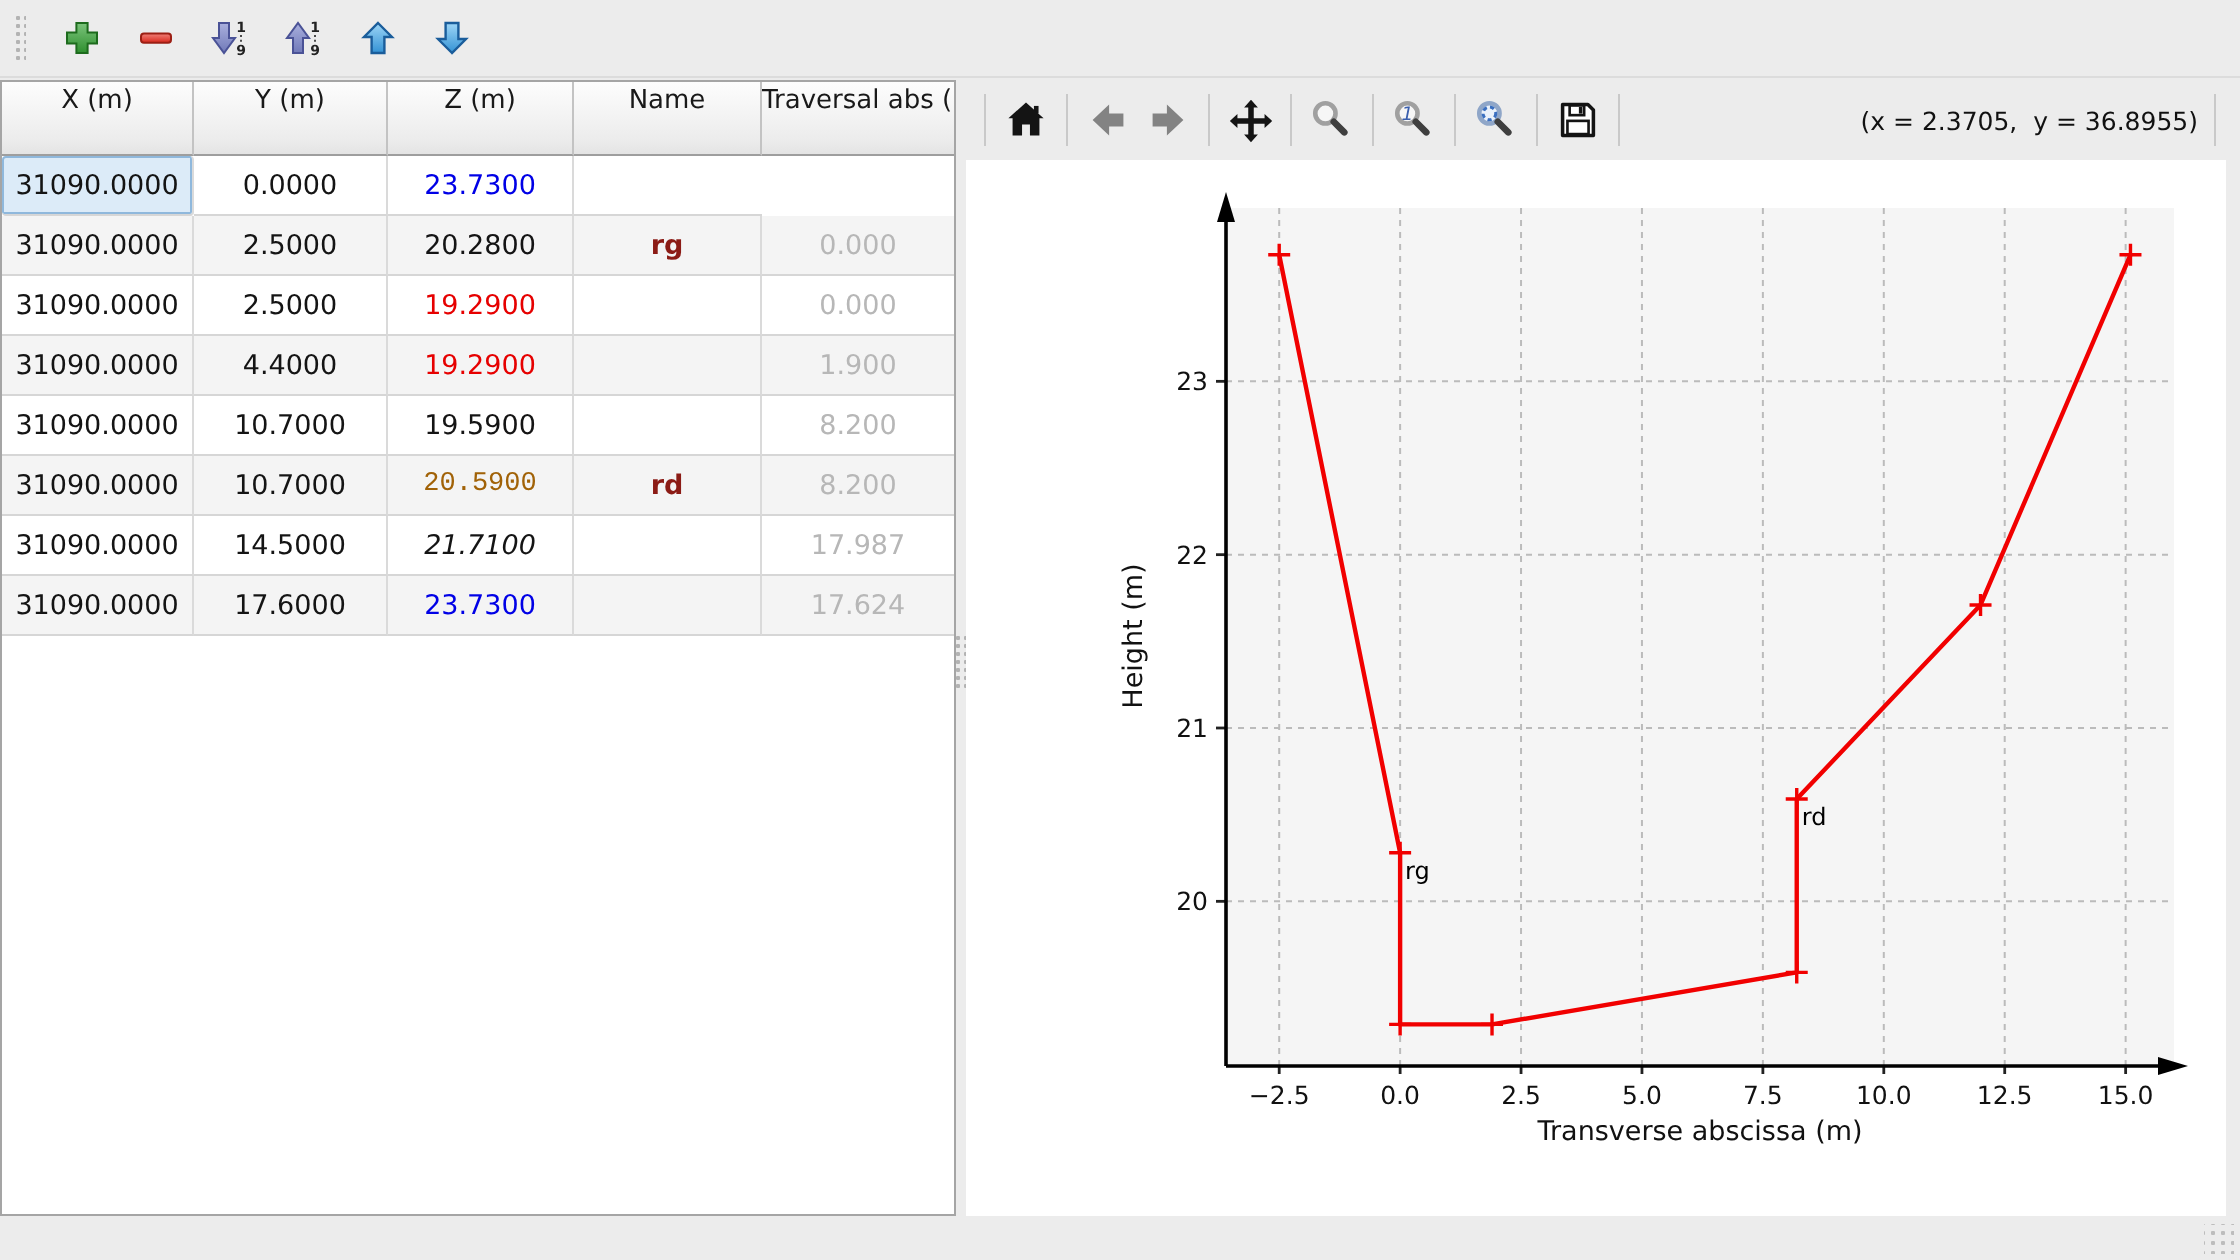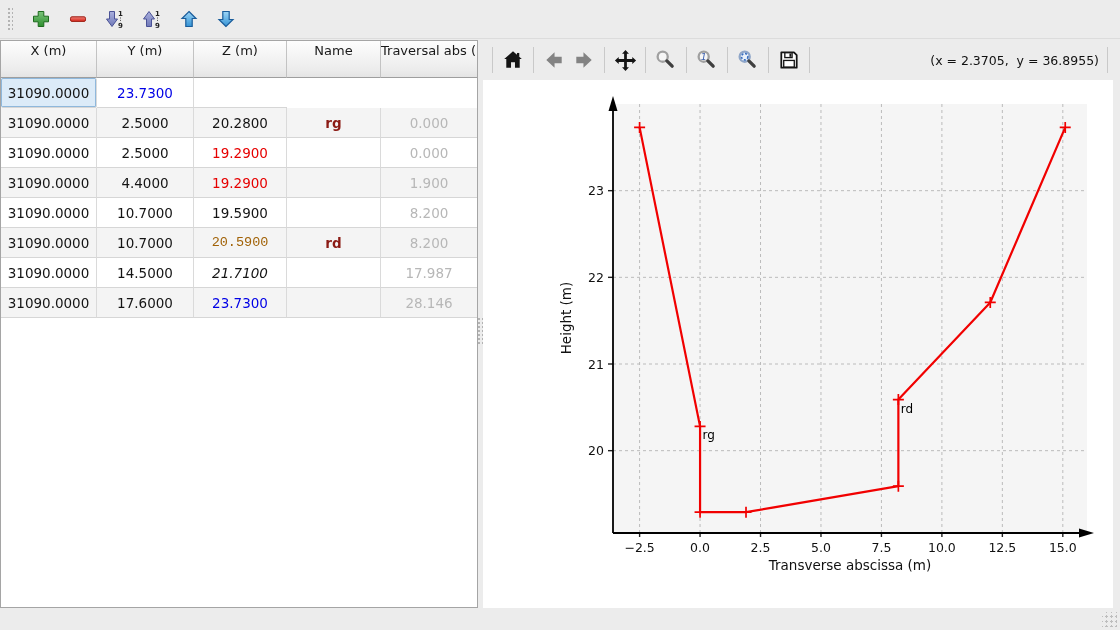--- a/index.html
+++ b/index.html
@@ -152,20 +152,21 @@
   <div class="thead">
     <div class="hcell">X (m)</div>
     <div class="hcell">Y (m)</div>
     <div class="hcell">Z (m)</div>
     <div class="hcell">Name</div>
     <div class="hcell">Traversal abs (m)</div>
   </div>
 
   <div class="trow">
     <div class="tcell sel">31090.0000</div>
+    <div class="tcell">0.0000</div>
     <div class="tcell zcol" style="color: rgb(0, 0, 230);">23.7300</div>
     <div class="tcell namecol"></div>
   </div>
   <div class="trow alt">
     <div class="tcell">31090.0000</div>
     <div class="tcell">2.5000</div>
     <div class="tcell zcol" style="color: rgb(20, 20, 20);">20.2800</div>
     <div class="tcell namecol">rg</div>
     <div class="tcell abscol">0.000</div>
   </div>
@@ -202,21 +203,21 @@
     <div class="tcell">14.5000</div>
     <div class="tcell zcol" style="color: rgb(20, 20, 20); font-style: italic;">21.7100</div>
     <div class="tcell namecol"></div>
     <div class="tcell abscol">17.987</div>
   </div>
   <div class="trow alt">
     <div class="tcell">31090.0000</div>
     <div class="tcell">17.6000</div>
     <div class="tcell zcol" style="color: rgb(0, 0, 230);">23.7300</div>
     <div class="tcell namecol"></div>
-    <div class="tcell abscol">28.146</div>
+    <div class="tcell abscol">17.624</div>
   </div>
 </div>
 
 <div class="splitter-handle"></div>
 
 <div class="plot-toolbar">
   <div class="pt-sep"></div>
 
   <div class="pt-btn">
     <svg width="22" height="22" viewBox="0 0 20 20">

